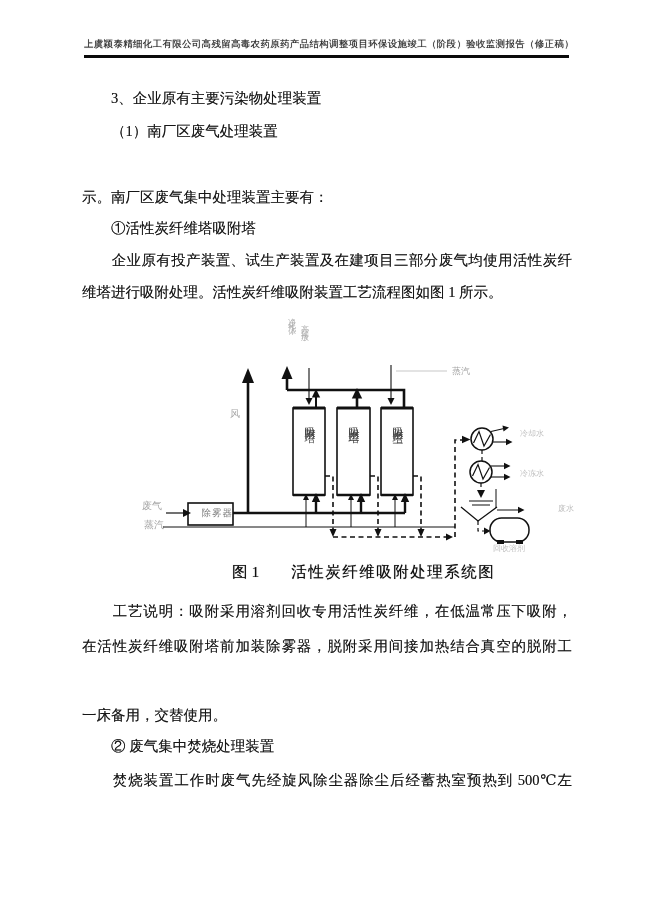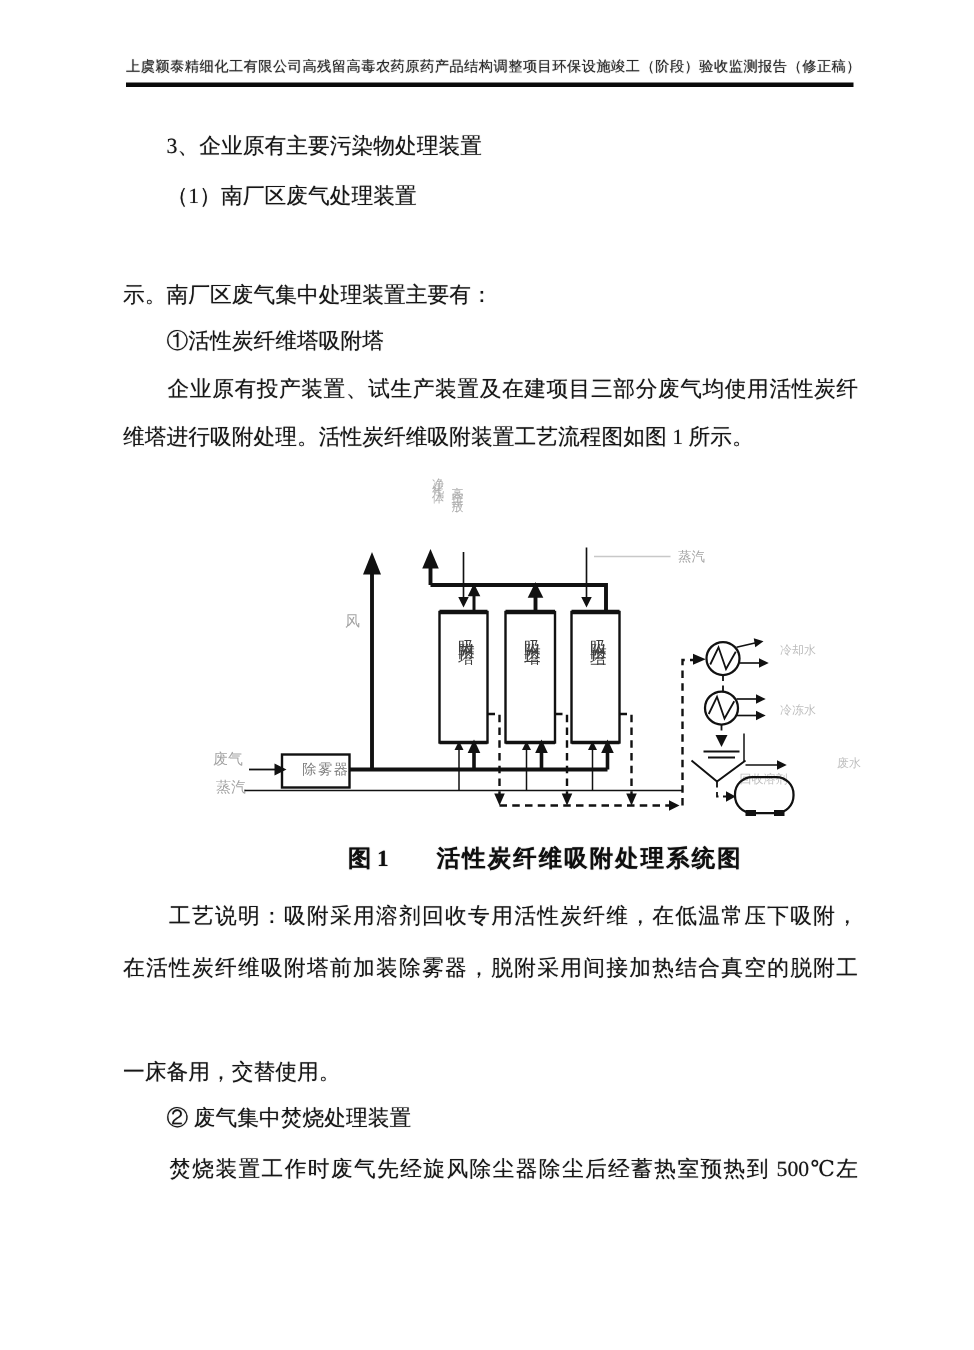--- a/index.html
+++ b/index.html
@@ -20,21 +20,21 @@
   .line{
     position:absolute;left:82px;width:490px;height:21px;
     font-size:14.5px;line-height:21px;color:#161616;
     text-shadow:0 0 .6px rgba(0,0,0,.5);
     white-space:nowrap;
   }
   .jl{white-space:normal;text-align:justify;text-align-last:justify;}
   
   .figcap{
     position:absolute;top:562px;left:82px;width:490px;
-    font-size:15.5px;font-weight:bold;color:#0f0f0f;
+    font-size:15.5px;font-weight:normal;color:#0f0f0f;
     display:flex;text-shadow:0 0 .7px rgba(0,0,0,.6);
   }
   .figcap .fno{margin-left:150px;}
   .figcap .ftl{margin-left:32px;letter-spacing:1.5px;}
   
   .dlab{position:absolute;font-size:9.5px;color:#222;white-space:nowrap;}
   .faint{opacity:.42;filter:blur(.3px);}
   .vfaint{opacity:.30;filter:blur(.4px);font-size:8px;}
   .vtext{
     position:absolute;writing-mode:vertical-rl;text-orientation:upright;
@@ -160,20 +160,20 @@
   <div class="dlab faint" style="left:452px;top:365px;font-size:9px">蒸汽</div>
   <div class="dlab faint" style="left:142px;top:499px;font-size:10px">废气</div>
   <div class="dlab faint" style="left:144px;top:518px;font-size:10px">蒸汽</div>
   <div class="dlab" style="left:188px;top:507px;width:45px;text-align:right;font-size:9.5px;opacity:.6;filter:blur(.3px);letter-spacing:1px">除雾器</div>
   <div class="vtext" style="left:302px;top:418px">吸附塔一</div>
   <div class="vtext" style="left:346px;top:418px">吸附塔二</div>
   <div class="vtext" style="left:390px;top:418px">吸附塔三</div>
   <div class="dlab vfaint" style="left:520px;top:428px">冷却水</div>
   <div class="dlab vfaint" style="left:520px;top:468px">冷冻水</div>
   <div class="dlab vfaint" style="left:558px;top:503px">废水</div>
-  <div class="dlab vfaint" style="left:493px;top:514px">回收溶剂</div>
+  <div class="dlab vfaint" style="left:493px;top:543px">回收溶剂</div>
 
   <div class="figcap">
     <span class="fno">图 1</span>
     <span class="ftl">活性炭纤维吸附处理系统图</span>
   </div>
 
 </div>
 
 </body></html>

